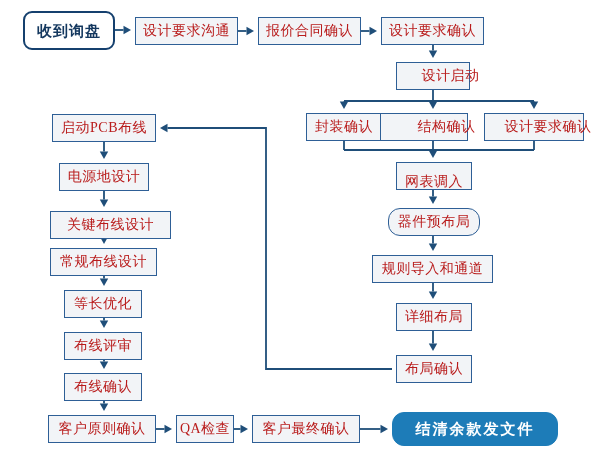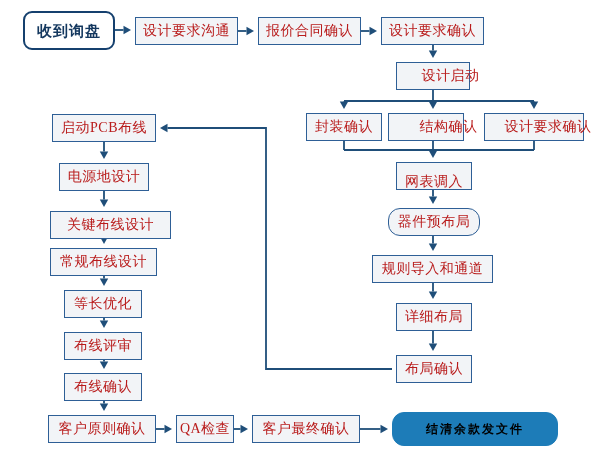--- a/index.html
+++ b/index.html
@@ -46,23 +46,23 @@
     color: #14385f;
     font-weight: bold;
     font-family: "Liberation Sans", "DejaVu Sans", sans-serif;
     font-size: 15px;
     letter-spacing: 1px;
   }
   .node.terminal {
     background: #1d7cb8;
     border: 1px solid #1d7cb8;
     border-radius: 12px;
-    color: #000000;
+    color: #ffffff;
     font-weight: bold;
-    font-size: 12px;
+    font-size: 15px;
     letter-spacing: 2px;
   }
 </style>
 </head>
 <body>
 
 <div id="flowchart-root">
   <svg id="edge-layer" viewBox="0 0 600 457" xmlns="http://www.w3.org/2000/svg">
       <polyline points="115,30 123.5,30" fill="none" stroke="#1f4e79" stroke-width="1.8" stroke-linejoin="miter"></polyline>
       <polygon points="131,30 123.5,34.2 123.5,25.8" fill="#1f4e79"></polygon>
@@ -128,21 +128,21 @@
       </div>
       <div class="node process" style="left: 381px; top: 17px; width: 103px; height: 28px;">
         <span>设计要求确认</span>
       </div>
       <div class="node process" style="left: 396px; top: 62px; width: 74px; height: 28px; padding-left: 35px;">
         <span>设计启动</span>
       </div>
       <div class="node process" style="left: 306px; top: 113px; width: 76px; height: 28px;">
         <span>封装确认</span>
       </div>
-      <div class="node process" style="left: 388px; top: 113px; width: 76px; height: 28px; padding-left: 45px;">
+      <div class="node process" style="left: 380px; top: 113px; width: 88px; height: 28px; padding-left: 45px;">
         <span>结构确认</span>
       </div>
       <div class="node process" style="left: 484px; top: 113px; width: 100px; height: 28px; padding-left: 28px;">
         <span>设计要求确认</span>
       </div>
       <div class="node process" style="left: 396px; top: 162px; width: 76px; height: 28px; align-items: flex-end;">
         <span>网表调入</span>
       </div>
       <div class="node process" style="left: 388px; top: 208px; width: 92px; height: 28px; border-radius: 12px;">
         <span>器件预布局</span>

